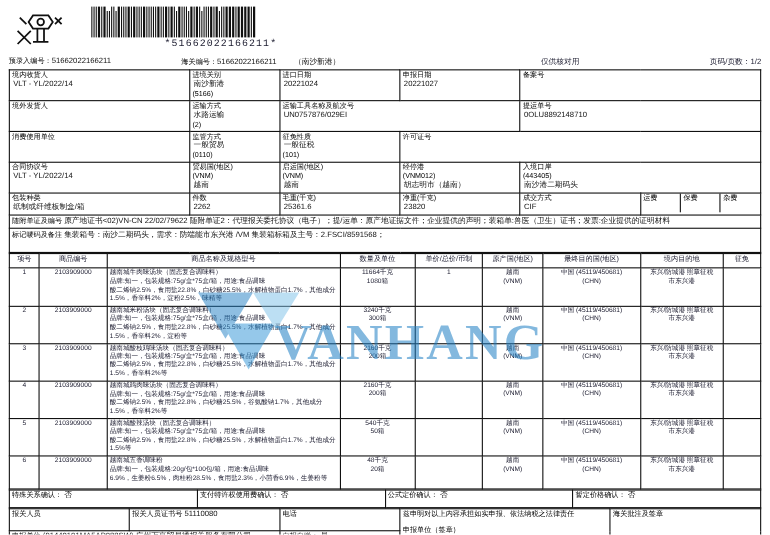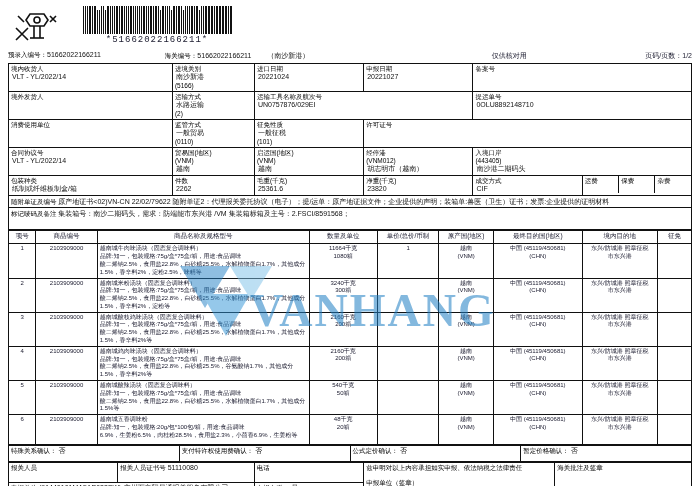--- a/index.html
+++ b/index.html
@@ -12,21 +12,21 @@
     overflow:hidden;
   }
   .page { position:relative; width:700px; height:486px; padding:6px 8px; }
 
   
   .hdr { display:flex; align-items:flex-start; height:44px; }
   .logo { width:54px; height:40px; display:flex; align-items:center; justify-content:center; }
   .logo svg { display:block; }
   .title-wrap { flex:1; text-align:center; padding-top:4px; }
   .title { font-family:"Liberation Serif", serif; font-weight:bold; font-size:17px; letter-spacing:1px; color:#111; }
-  .barcode-wrap { width:190px; text-align:center; }
+  .barcode-wrap { width:190px; text-align:right; }
   .barcode { height:28px; display:flex; align-items:flex-end; justify-content:center; gap:1px; }
   .barcode i { display:block; width:1px; height:28px; background:#111; }
   .barcode i.w { width:2px; }
   .barcode i.s { height:24px; }
   .barcode-num { font-size:9px; letter-spacing:1px; margin-top:1px; font-family:"Liberation Mono", monospace; }
 
   
   table { border-collapse:collapse; width:100%; table-layout:fixed; }
   td, th { border:1px solid #111; padding:1px 2px; vertical-align:top; font-size:7px; line-height:1.25; }
   .lbl { color:#000; font-size:6.5px; white-space:nowrap; }

